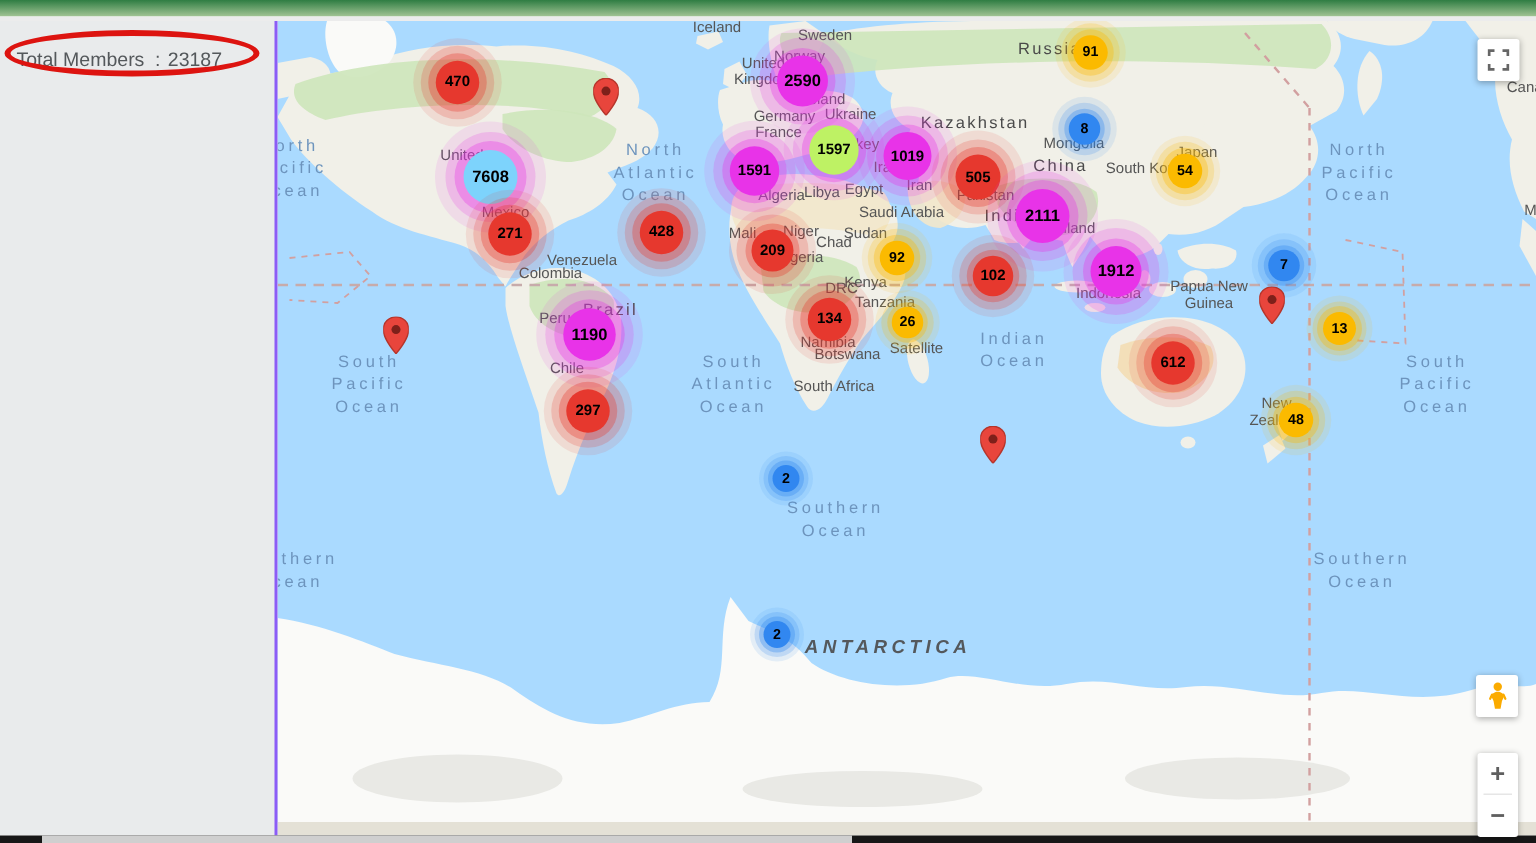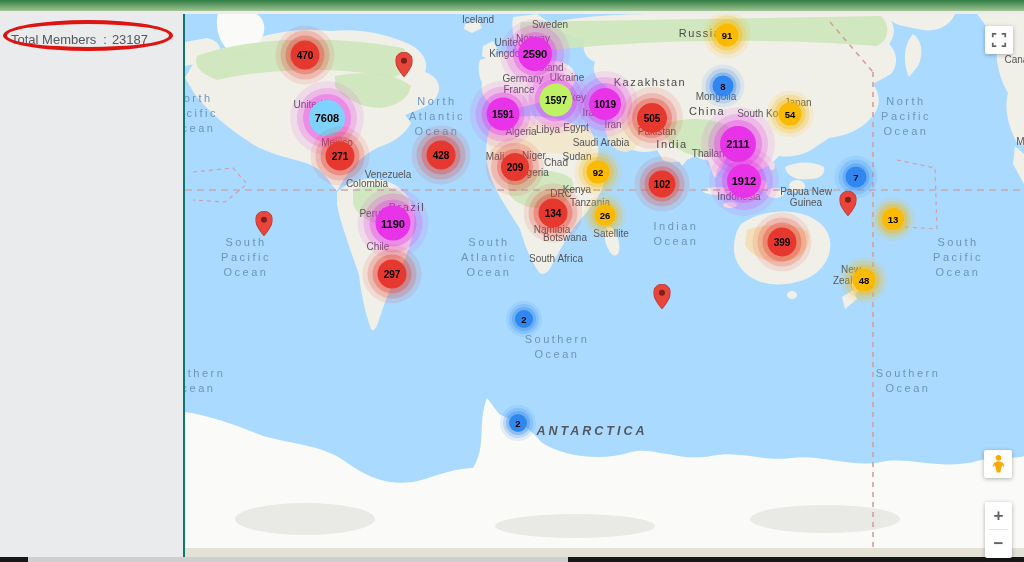--- a/index.html
+++ b/index.html
@@ -3,21 +3,21 @@
 <meta charset="utf-8">
 <style>
   * { margin:0; padding:0; box-sizing:border-box; }
   html,body { width:1024px; height:562px; overflow:hidden; font-family:"Liberation Sans", sans-serif; background:#fff; position:relative; }
 
   .topbar { position:absolute; left:0; top:0; width:1024px; height:11px;
             background:linear-gradient(180deg,#2f7d43,#a2c494); z-index:6; }
   .subbar { position:absolute; left:0; top:11px; width:1024px; height:3px; background:#ececec; z-index:6; }
 
   .sidebar { position:absolute; left:0; top:14px; width:185px; height:543px;
-             background:#e9ebec; border-right:2px solid #0f766e; z-index:5; }
+             background:#e9ebec; border-right:2px solid #8b5cf6; z-index:5; }
   .total-wrap { position:absolute; left:0; top:0; width:185px; height:50px; }
   .total-text { position:absolute; left:11px; top:18px; font-size:13px; color:#54585b; white-space:nowrap; }
   .total-text .sep { margin:0 5px 0 7px; }
   .oval { position:absolute; left:3px; top:6px; width:170px; height:31px;
           border:4px solid #dd1410; border-radius:50%; }
 
   .map { position:absolute; left:185px; top:14px; width:839px; height:534px;
          background:#aadaff; overflow:hidden; }
   .map svg.land { position:absolute; left:0; top:0; }
 
@@ -238,32 +238,32 @@
     <div class="cluster" style="left: 155px; top: 142px; width: 29px; height: 29px; background: rgb(230, 56, 46); font-size: 10px; box-shadow: rgba(230, 56, 46, 0.333) 0px 0px 0px 5px, rgba(230, 56, 46, 0.2) 0px 0px 0px 10px, rgba(230, 56, 46, 0.11) 0px 0px 0px 15px;">271</div>
     <div class="cluster" style="left: 208px; top: 141px; width: 29px; height: 29px; background: rgb(230, 56, 46); font-size: 10px; box-shadow: rgba(230, 56, 46, 0.333) 0px 0px 0px 5px, rgba(230, 56, 46, 0.2) 0px 0px 0px 10px, rgba(230, 56, 46, 0.11) 0px 0px 0px 15px; margin-left: 48px;">428</div>
     <div class="cluster" style="left: 350px; top: 40px; width: 34px; height: 34px; background: rgb(232, 51, 232); font-size: 11px; box-shadow: rgba(232, 51, 232, 0.333) 0px 0px 0px 5px, rgba(232, 51, 232, 0.2) 0px 0px 0px 12px, rgba(232, 51, 232, 0.11) 0px 0px 0px 18px;">2590</div>
     <div class="cluster" style="left: 318px; top: 100px; width: 33px; height: 33px; background: rgb(232, 51, 232); font-size: 10px; box-shadow: rgba(232, 51, 232, 0.333) 0px 0px 0px 5px, rgba(232, 51, 232, 0.2) 0px 0px 0px 11px, rgba(232, 51, 232, 0.11) 0px 0px 0px 17px;">1591</div>
     <div class="cluster" style="left: 371px; top: 86px; width: 33px; height: 33px; background: #bef264; font-size: 10px; box-shadow: rgba(232, 51, 232, 0.333) 0px 0px 0px 5px, rgba(232, 51, 232, 0.2) 0px 0px 0px 11px, rgba(232, 51, 232, 0.11) 0px 0px 0px 17px;">1597</div>
     <div class="cluster" style="left: 420px; top: 90px; width: 32px; height: 32px; background: rgb(232, 51, 232); font-size: 10px; box-shadow: rgba(232, 51, 232, 0.333) 0px 0px 0px 5px, rgba(232, 51, 232, 0.2) 0px 0px 0px 11px, rgba(232, 51, 232, 0.11) 0px 0px 0px 17px;">1019</div>
     <div class="cluster" style="left: 467px; top: 104px; width: 30px; height: 30px; background: rgb(230, 56, 46); font-size: 10px; box-shadow: rgba(230, 56, 46, 0.333) 0px 0px 0px 5px, rgba(230, 56, 46, 0.2) 0px 0px 0px 10px, rgba(230, 56, 46, 0.11) 0px 0px 0px 16px;">505</div>
     <div class="cluster" style="left: 542px; top: 21px; width: 23px; height: 23px; background: rgb(251, 186, 0); font-size: 9.5px; box-shadow: rgba(251, 186, 0, 0.333) 0px 0px 0px 4px, rgba(251, 186, 0, 0.2) 0px 0px 0px 8px, rgba(251, 186, 0, 0.11) 0px 0px 0px 12px;">91</div>
     <div class="cluster" style="left: 538px; top: 72px; width: 21px; height: 21px; background: rgb(49, 135, 240); font-size: 9.5px; box-shadow: rgba(49, 135, 240, 0.333) 0px 0px 0px 3px, rgba(49, 135, 240, 0.2) 0px 0px 0px 7px, rgba(49, 135, 240, 0.11) 0px 0px 0px 11px;">8</div>
     <div class="cluster" style="left: 605px; top: 100px; width: 23px; height: 23px; background: rgb(251, 186, 0); font-size: 9.5px; box-shadow: rgba(251, 186, 0, 0.333) 0px 0px 0px 4px, rgba(251, 186, 0, 0.2) 0px 0px 0px 8px, rgba(251, 186, 0, 0.11) 0px 0px 0px 12px;">54</div>
-    <div class="cluster" style="left: 510px; top: 130px; width: 36px; height: 36px; background: rgb(232, 51, 232); font-size: 11px; box-shadow: rgba(232, 51, 232, 0.333) 0px 0px 0px 6px, rgba(232, 51, 232, 0.2) 0px 0px 0px 12px, rgba(232, 51, 232, 0.11) 0px 0px 0px 19px; margin-left: 43px;">2111</div>
+    <div class="cluster" style="left: 510px; top: 130px; width: 36px; height: 36px; background: rgb(232, 51, 232); font-size: 11px; box-shadow: rgba(232, 51, 232, 0.333) 0px 0px 0px 6px, rgba(232, 51, 232, 0.2) 0px 0px 0px 12px, rgba(232, 51, 232, 0.11) 0px 0px 0px 19px;">2111</div>
     <div class="cluster" style="left: 330px; top: 153px; width: 28px; height: 28px; background: rgb(230, 56, 46); font-size: 10px; box-shadow: rgba(230, 56, 46, 0.333) 0px 0px 0px 4px, rgba(230, 56, 46, 0.2) 0px 0px 0px 10px, rgba(230, 56, 46, 0.11) 0px 0px 0px 15px;">209</div>
     <div class="cluster" style="left: 413px; top: 158px; width: 23px; height: 23px; background: rgb(251, 186, 0); font-size: 9.5px; box-shadow: rgba(251, 186, 0, 0.333) 0px 0px 0px 4px, rgba(251, 186, 0, 0.2) 0px 0px 0px 8px, rgba(251, 186, 0, 0.11) 0px 0px 0px 12px;">92</div>
     <div class="cluster" style="left: 477px; top: 170px; width: 27px; height: 27px; background: rgb(230, 56, 46); font-size: 10px; box-shadow: rgba(230, 56, 46, 0.333) 0px 0px 0px 4px, rgba(230, 56, 46, 0.2) 0px 0px 0px 9px, rgba(230, 56, 46, 0.11) 0px 0px 0px 14px;">102</div>
     <div class="cluster" style="left: 368px; top: 199px; width: 29px; height: 29px; background: rgb(230, 56, 46); font-size: 10px; box-shadow: rgba(230, 56, 46, 0.333) 0px 0px 0px 5px, rgba(230, 56, 46, 0.2) 0px 0px 0px 10px, rgba(230, 56, 46, 0.11) 0px 0px 0px 15px;">134</div>
     <div class="cluster" style="left: 420px; top: 201px; width: 21px; height: 21px; background: rgb(251, 186, 0); font-size: 9.5px; box-shadow: rgba(251, 186, 0, 0.333) 0px 0px 0px 3px, rgba(251, 186, 0, 0.2) 0px 0px 0px 7px, rgba(251, 186, 0, 0.11) 0px 0px 0px 11px;">26</div>
     <div class="cluster" style="left: 208px; top: 209px; width: 35px; height: 35px; background: rgb(232, 51, 232); font-size: 11px; box-shadow: rgba(232, 51, 232, 0.333) 0px 0px 0px 6px, rgba(232, 51, 232, 0.2) 0px 0px 0px 12px, rgba(232, 51, 232, 0.11) 0px 0px 0px 18px;">1190</div>
     <div class="cluster" style="left: 207px; top: 260px; width: 29px; height: 29px; background: rgb(230, 56, 46); font-size: 10px; box-shadow: rgba(230, 56, 46, 0.333) 0px 0px 0px 5px, rgba(230, 56, 46, 0.2) 0px 0px 0px 10px, rgba(230, 56, 46, 0.11) 0px 0px 0px 15px;">297</div>
     <div class="cluster" style="left: 559px; top: 167px; width: 34px; height: 34px; background: rgb(232, 51, 232); font-size: 11px; box-shadow: rgba(232, 51, 232, 0.333) 0px 0px 0px 5px, rgba(232, 51, 232, 0.2) 0px 0px 0px 12px, rgba(232, 51, 232, 0.11) 0px 0px 0px 18px;">1912</div>
     <div class="cluster" style="left: 671px; top: 163px; width: 21px; height: 21px; background: rgb(49, 135, 240); font-size: 9.5px; box-shadow: rgba(49, 135, 240, 0.333) 0px 0px 0px 3px, rgba(49, 135, 240, 0.2) 0px 0px 0px 7px, rgba(49, 135, 240, 0.11) 0px 0px 0px 11px;">7</div>
     <div class="cluster" style="left: 708px; top: 205px; width: 22px; height: 22px; background: rgb(251, 186, 0); font-size: 9.5px; box-shadow: rgba(251, 186, 0, 0.333) 0px 0px 0px 4px, rgba(251, 186, 0, 0.2) 0px 0px 0px 7px, rgba(251, 186, 0, 0.11) 0px 0px 0px 11px;">13</div>
-    <div class="cluster" style="left: 597px; top: 228px; width: 29px; height: 29px; background: rgb(230, 56, 46); font-size: 10px; box-shadow: rgba(230, 56, 46, 0.333) 0px 0px 0px 5px, rgba(230, 56, 46, 0.2) 0px 0px 0px 10px, rgba(230, 56, 46, 0.11) 0px 0px 0px 15px;">399</div>
+    <div class="cluster" style="left: 597px; top: 228px; width: 29px; height: 29px; background: rgb(230, 56, 46); font-size: 10px; box-shadow: rgba(230, 56, 46, 0.333) 0px 0px 0px 5px, rgba(230, 56, 46, 0.2) 0px 0px 0px 10px, rgba(230, 56, 46, 0.11) 0px 0px 0px 15px;">612</div>
     <div class="cluster" style="left: 679px; top: 266px; width: 23px; height: 23px; background: rgb(251, 186, 0); font-size: 9.5px; box-shadow: rgba(251, 186, 0, 0.333) 0px 0px 0px 4px, rgba(251, 186, 0, 0.2) 0px 0px 0px 8px, rgba(251, 186, 0, 0.11) 0px 0px 0px 12px;">48</div>
     <div class="cluster" style="left: 339px; top: 305px; width: 18px; height: 18px; background: rgb(49, 135, 240); font-size: 9.5px; box-shadow: rgba(49, 135, 240, 0.333) 0px 0px 0px 3px, rgba(49, 135, 240, 0.2) 0px 0px 0px 6px, rgba(49, 135, 240, 0.11) 0px 0px 0px 9px;">2</div>
     <div class="cluster" style="left: 333px; top: 409px; width: 18px; height: 18px; background: rgb(49, 135, 240); font-size: 9.5px; box-shadow: rgba(49, 135, 240, 0.333) 0px 0px 0px 3px, rgba(49, 135, 240, 0.2) 0px 0px 0px 6px, rgba(49, 135, 240, 0.11) 0px 0px 0px 9px;">2</div>
     <div class="pin" style="left: 219px; top: 63px;"><svg width="17" height="25" viewBox="0 0 18 26">
         <path d="M9 0C4 0 0 4 0 9c0 7 9 17 9 17s9-10 9-17c0-5-4-9-9-9z" fill="#e8453c" stroke="#b5352b" stroke-width="1"></path>
         <circle cx="9" cy="9" r="3.2" fill="#7e201a"></circle>
       </svg></div>
     <div class="pin" style="left: 79px; top: 222px;"><svg width="17" height="25" viewBox="0 0 18 26">
         <path d="M9 0C4 0 0 4 0 9c0 7 9 17 9 17s9-10 9-17c0-5-4-9-9-9z" fill="#e8453c" stroke="#b5352b" stroke-width="1"></path>
         <circle cx="9" cy="9" r="3.2" fill="#7e201a"></circle>

